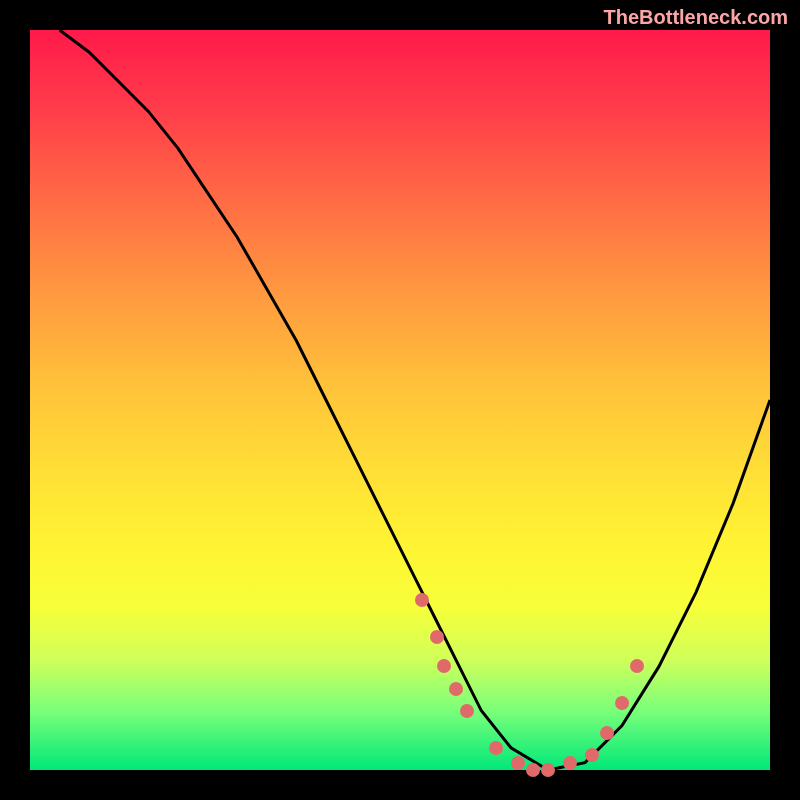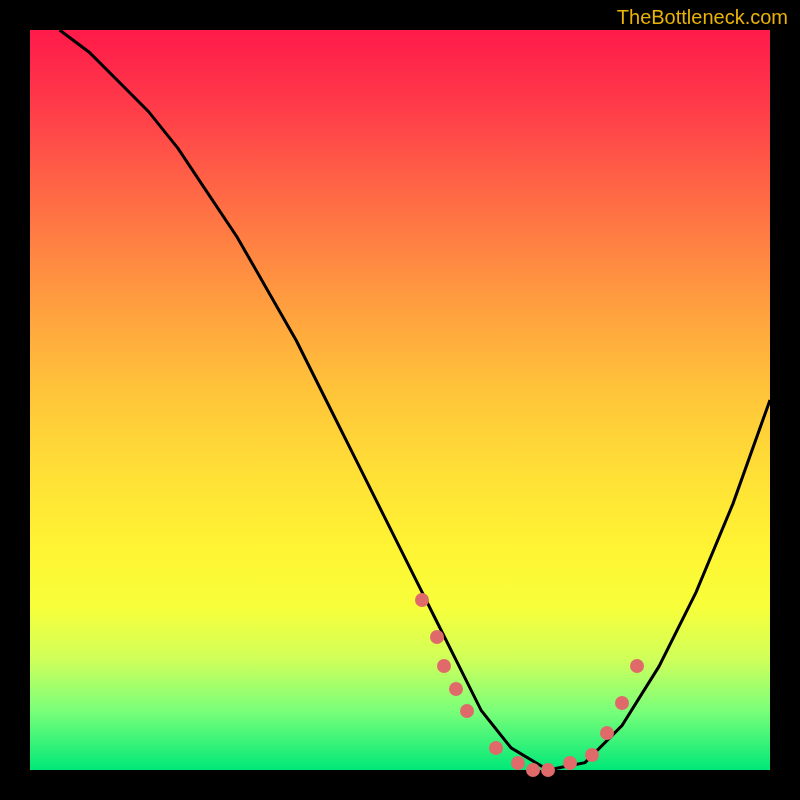--- a/index.html
+++ b/index.html
@@ -8,23 +8,23 @@
     height: 800px;
     background: #000;
     position: relative;
     overflow: hidden;
     font-family: Arial, sans-serif;
   }
   .watermark {
     position: absolute;
     top: 6px;
     right: 12px;
-    color: #eab308;
+    color: #fca5a5;
     font-size: 20px;
-    font-weight: normal;
+    font-weight: bold;
     z-index: 10;
   }
   .plot-area {
     position: absolute;
     left: 30px;
     top: 30px;
     width: 740px;
     height: 740px;
     background: linear-gradient(to bottom,
       #ff1a4a 0%,

